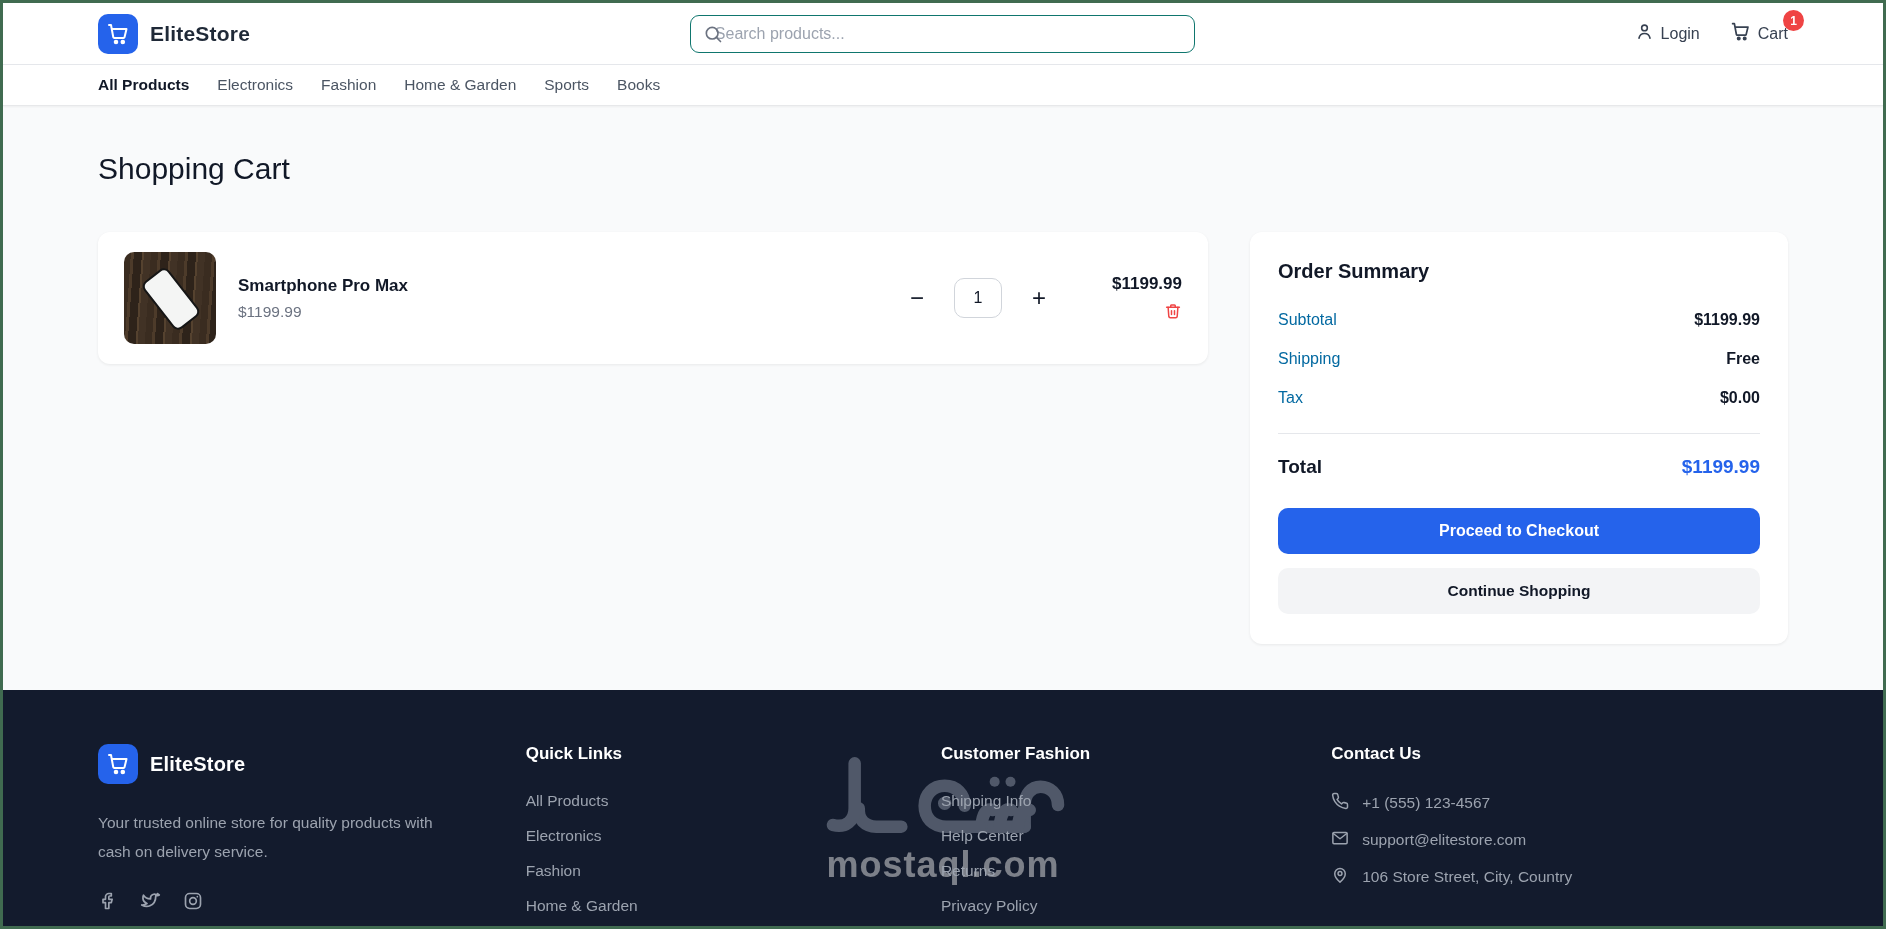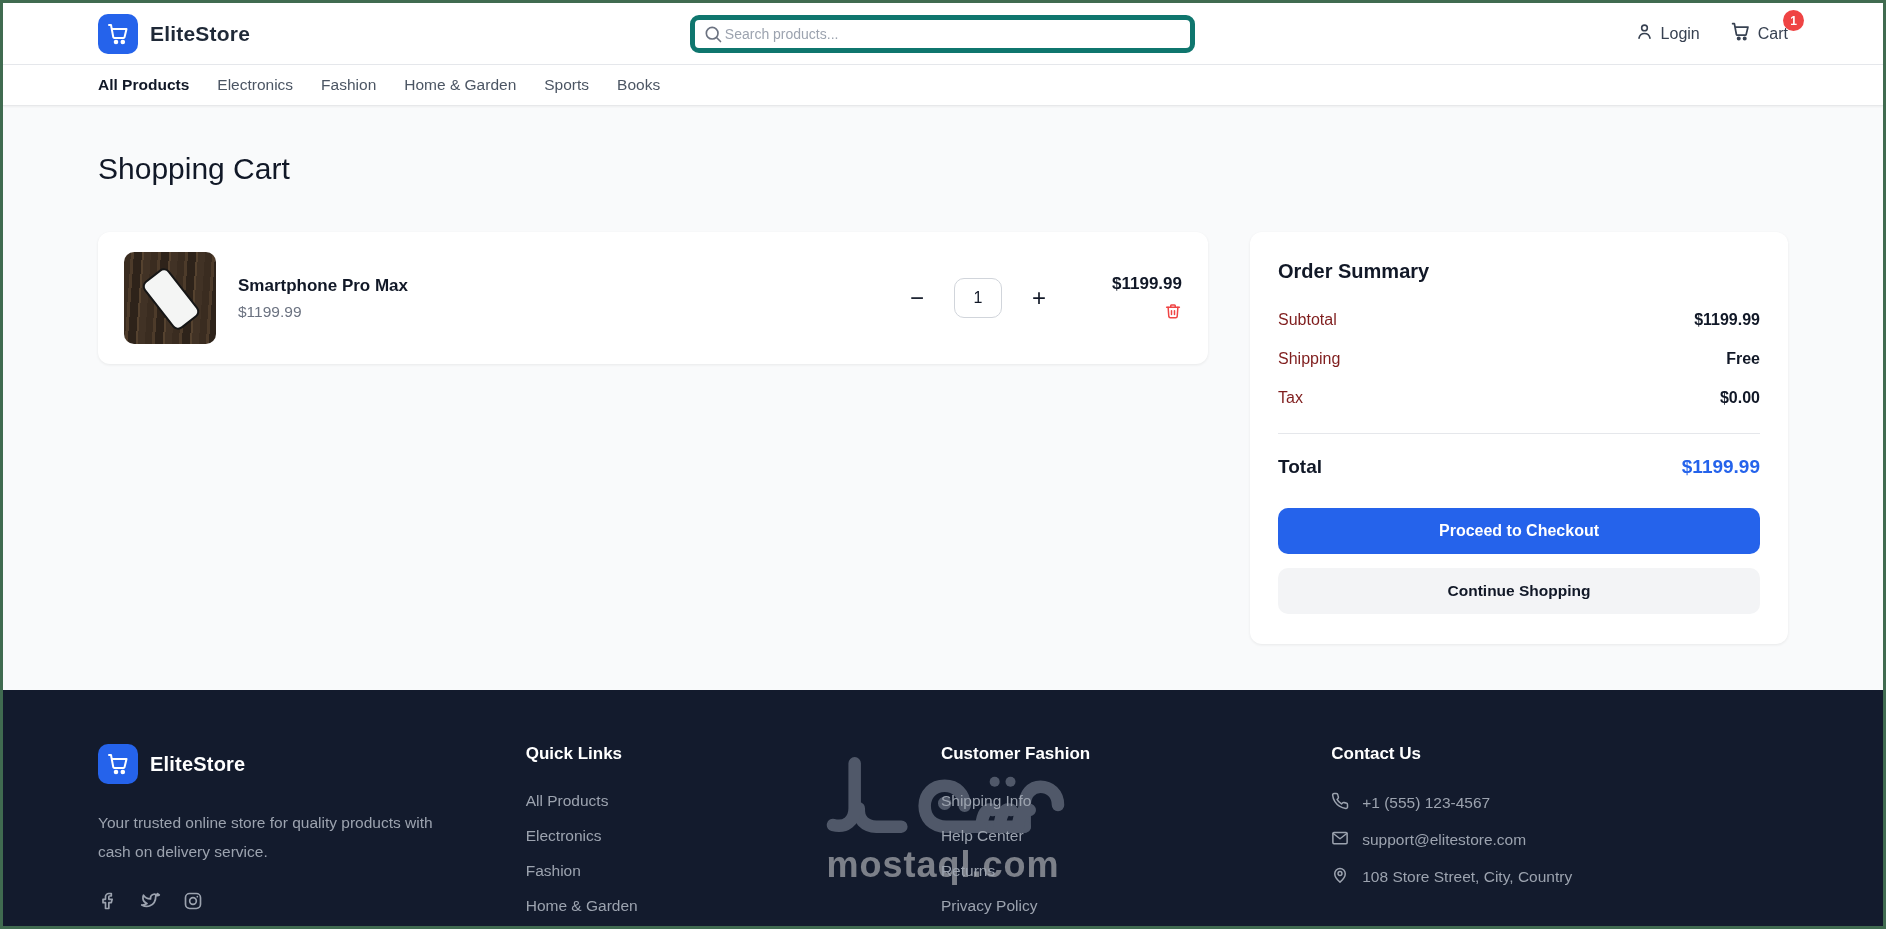--- a/index.html
+++ b/index.html
@@ -7,21 +7,21 @@
   body { font-family:"Liberation Sans","DejaVu Sans",sans-serif; color:#111827; }
   .page { width:1886px; height:929px; border:3px solid #406b50; display:flex; flex-direction:column; background:#f9fafb; overflow:hidden; }
 
   
   .header { background:#fff; padding:0 95px; height:62px; display:flex; align-items:center; border-bottom:1px solid #e5e7eb; flex:0 0 auto; }
   .brand { display:flex; align-items:center; gap:12px; cursor:pointer; }
   .brand-icon { width:40px; height:40px; border-radius:10px; background:#2563eb; display:flex; align-items:center; justify-content:center; }
   .brand-name { font-size:21px; font-weight:800; color:#1f2937; letter-spacing:.2px; }
   .search-wrap { flex:1; display:flex; justify-content:center; padding:0 40px; }
   .search-box { position:relative; width:505px; }
-  .search-box input { width:100%; height:38px; border:5px solid #0f766e; border-radius:9px; padding:0 14px 0 30px; font-size:14px; color:#374151; outline:none; font-family:inherit; background:#fff; }
+  .search-box input { width:100%; height:38px; border:1px solid #0f766e; border-radius:9px; padding:0 14px 0 24px; font-size:16px; color:#374151; outline:none; font-family:inherit; background:#fff; }
   .search-box input::placeholder { color:#9ca3af; }
   .search-icon { position:absolute; left:13px; top:9px; }
   .header-actions { display:flex; align-items:center; gap:30px; }
   .hdr-link { display:flex; align-items:center; gap:7px; font-size:16px; color:#374151; cursor:pointer; position:relative; }
   .cart-badge { position:absolute; top:-11px; right:-16px; min-width:21px; height:21px; border-radius:50%; background:#ef4444; color:#fff; font-size:12px; font-weight:700; display:flex; align-items:center; justify-content:center; }
 
   
   .nav { background:#fff; padding:0 95px; height:41px; display:flex; align-items:center; gap:28px; border-bottom:1px solid #e7e8ea; box-shadow:0 1px 2px rgba(0,0,0,.05); flex:0 0 auto; position:relative; z-index:2; }
   .nav a { font-size:15.5px; color:#4b5563; text-decoration:none; cursor:pointer; }
   .nav a.active { color:#111827; font-weight:700; }
@@ -42,21 +42,21 @@
   .qty-controls { display:flex; align-items:center; gap:26px; }
   .qty-btn { background:none; border:none; font-size:24px; color:#111827; cursor:pointer; line-height:1; padding:4px; font-family:inherit; }
   .qty-input { width:48px; height:40px; border:1px solid #d1d5db; border-radius:10px; text-align:center; font-size:16px; color:#111827; font-family:inherit; outline:none; }
   .line-col { display:flex; flex-direction:column; align-items:flex-end; margin-left:40px; gap:8px; }
   .line-price { font-size:17px; font-weight:700; color:#111827; }
   .trash-btn { background:none; border:none; cursor:pointer; padding:0; }
 
   .summary-card { width:538px; background:#fff; border-radius:12px; box-shadow:0 1px 3px rgba(0,0,0,.07); padding:28px 28px 30px; }
   .summary-title { font-size:20px; font-weight:700; color:#111827; margin-bottom:28px; }
   .sum-row { display:flex; justify-content:space-between; align-items:center; margin-bottom:21px; }
-  .sum-row .lbl { font-size:16px; color:#7f1d1d; }
+  .sum-row .lbl { font-size:16px; color:#0369a1; }
   .sum-row .val { font-size:16px; font-weight:700; color:#111827; }
   .sum-divider { border-top:1px solid #e5e7eb; margin:26px 0 22px; }
   .total-row { display:flex; justify-content:space-between; align-items:center; }
   .total-row .lbl { font-size:19px; font-weight:700; color:#111827; }
   .total-row .val { font-size:19px; font-weight:800; color:#2563eb; }
   .btn { width:100%; height:46px; border:none; border-radius:10px; font-size:16px; font-weight:700; cursor:pointer; font-family:inherit; }
   .btn-checkout { margin-top:30px; background:#2563eb; color:#fff; }
   .btn-continue { margin-top:14px; background:#f3f4f6; color:#111827; font-weight:600; font-size:15.5px; }
 
   
@@ -292,19 +292,19 @@
           </span>
           <span>support@elitestore.com</span>
         </div>
         <div class="contact-row">
           <span>
             <svg width="18" height="18" viewBox="0 0 24 24" fill="none" stroke="#9ca3af" stroke-width="2" stroke-linecap="round" stroke-linejoin="round">
               <path d="M12 21.5S5 15.8 5 10.3a7 7 0 0 1 14 0c0 5.5-7 11.2-7 11.2z"></path>
               <circle cx="12" cy="10" r="2.6"></circle>
             </svg>
           </span>
-          <span>108 Store Street, City, Country</span>
+          <span>106 Store Street, City, Country</span>
         </div>
       </div>
     </div>
   </footer>
 
 </div>
 
 </body></html>

